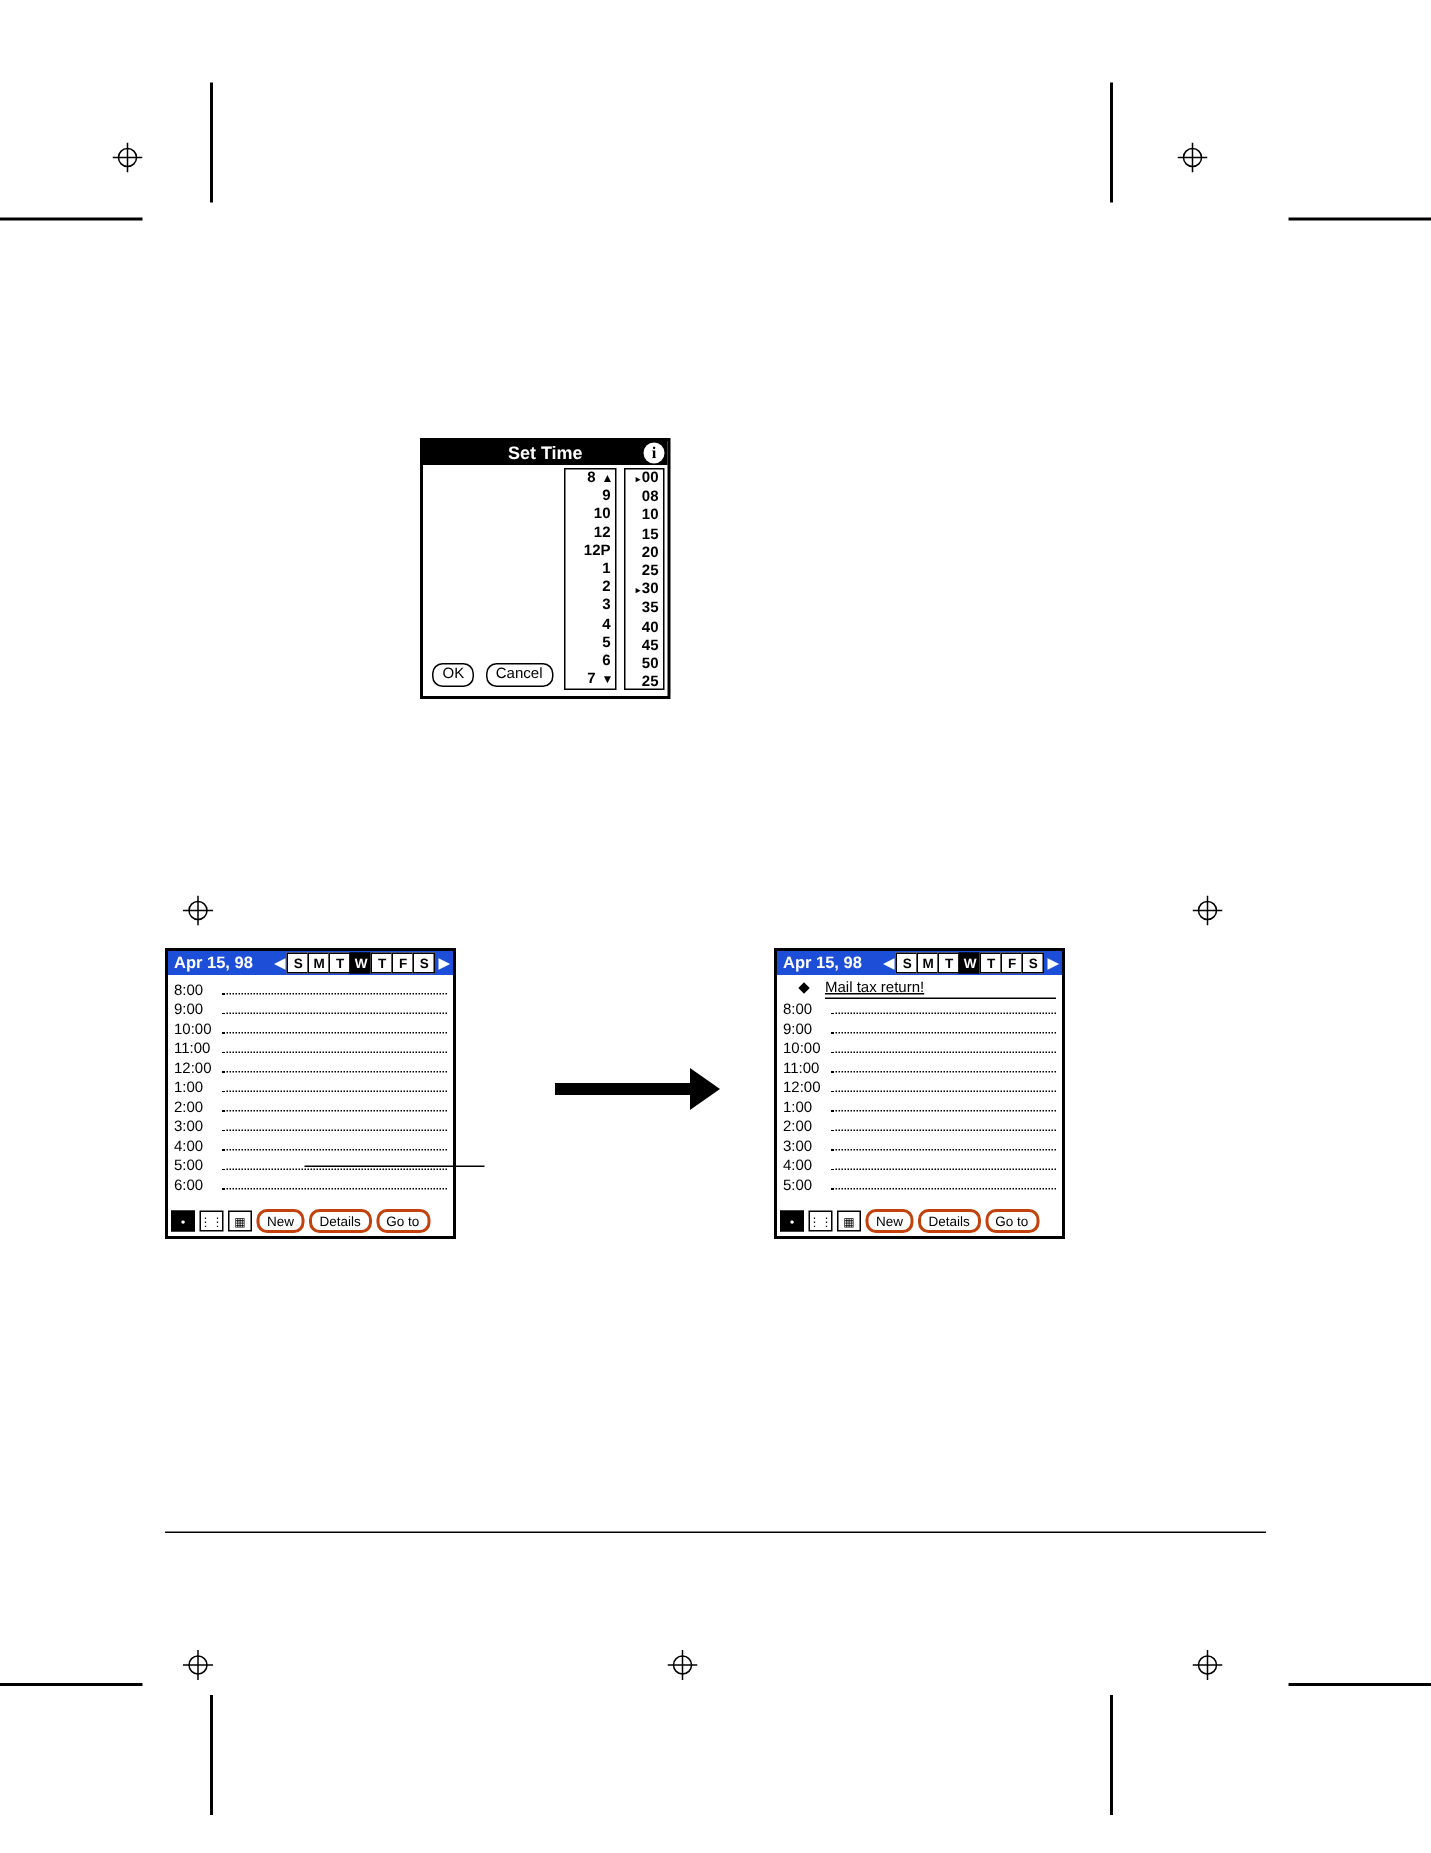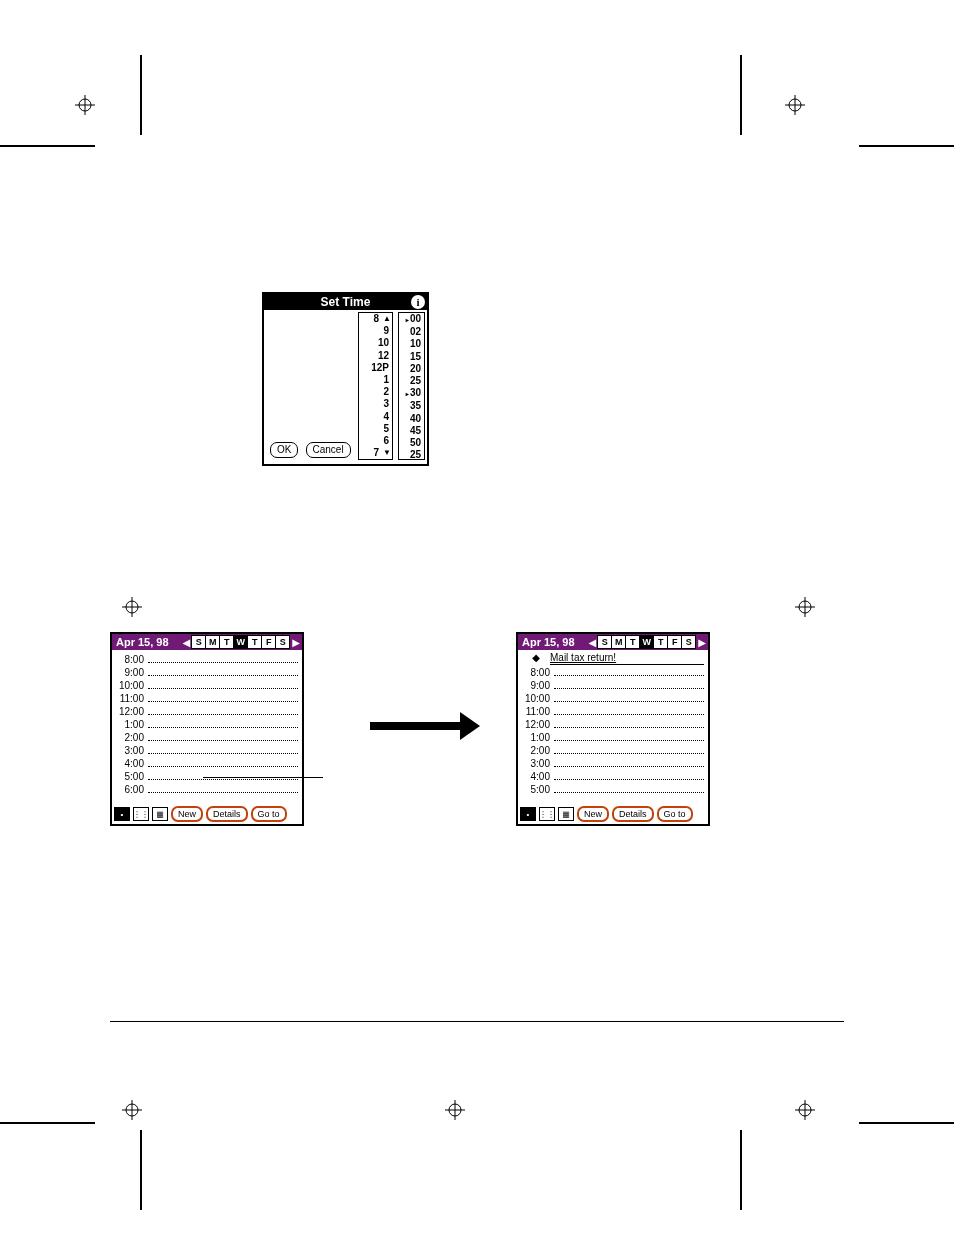--- a/index.html
+++ b/index.html
@@ -14,21 +14,21 @@
   }
   
   .regmark { position: absolute; }
   .regmark svg { display: block; }
   .crop-h { position: absolute; height: 2px; background: #000; }
   .crop-v { position: absolute; width: 2px; background: #000; }
 
   
   .set-time {
     position: absolute;
-    left: 262px; top: 292px;
+    left: 280px; top: 292px;
     width: 163px; height: 170px;
     border: 2px solid #000;
     background: #fff;
     font-size: 11px;
   }
   .set-time-title {
     background: #000;
     color: #fff;
     text-align: center;
     font-weight: bold;
@@ -92,21 +92,21 @@
     position: absolute;
     width: 190px; height: 190px;
     border: 2px solid #000;
     background: #fff;
     font-size: 10px;
   }
   .dayview.left { left: 110px; top: 632px; }
   .dayview.right { left: 516px; top: 632px; }
 
   .dv-header {
-    background: #701a75;
+    background: #1d4ed8;
     color: #fff;
     height: 16px;
     display: flex;
     align-items: center;
     position: relative;
   }
   .dv-date { font-weight: bold; font-size: 11px; padding: 0 4px; }
   .dv-arrows { display: flex; align-items: center; margin-left: auto; }
   .dv-arrow { color: #fff; font-size: 10px; padding: 0 2px; }
   .dv-days { display: flex; gap: 0; }
@@ -123,21 +123,20 @@
   .dv-day.sel { background: #000; color: #fff; }
 
   .dv-body { padding: 2px 4px 0 4px; }
   .dv-row {
     display: flex;
     align-items: baseline;
     height: 13px;
   }
   .dv-time {
     width: 28px;
-    text-align: right;
     font-size: 10px;
     padding-right: 4px;
   }
   .dv-line {
     flex: 1;
     border-bottom: 1px dotted #000;
     height: 10px;
   }
   .dv-event-row {
     display: flex;
@@ -295,21 +294,21 @@
       <div>2</div>
       <div>3</div>
       <div>4</div>
       <div>5</div>
       <div>6</div>
       <div style="padding-right:10px;">7</div>
       <span class="arrow dn">▼</span>
     </div>
     <div class="min-col">
       <div class="min-sel">00</div>
-      <div>02</div>
+      <div>08</div>
       <div>10</div>
       <div>15</div>
       <div>20</div>
       <div>25</div>
       <div class="min-sel">30</div>
       <div>35</div>
       <div>40</div>
       <div>45</div>
       <div>50</div>
       <div>25</div>

